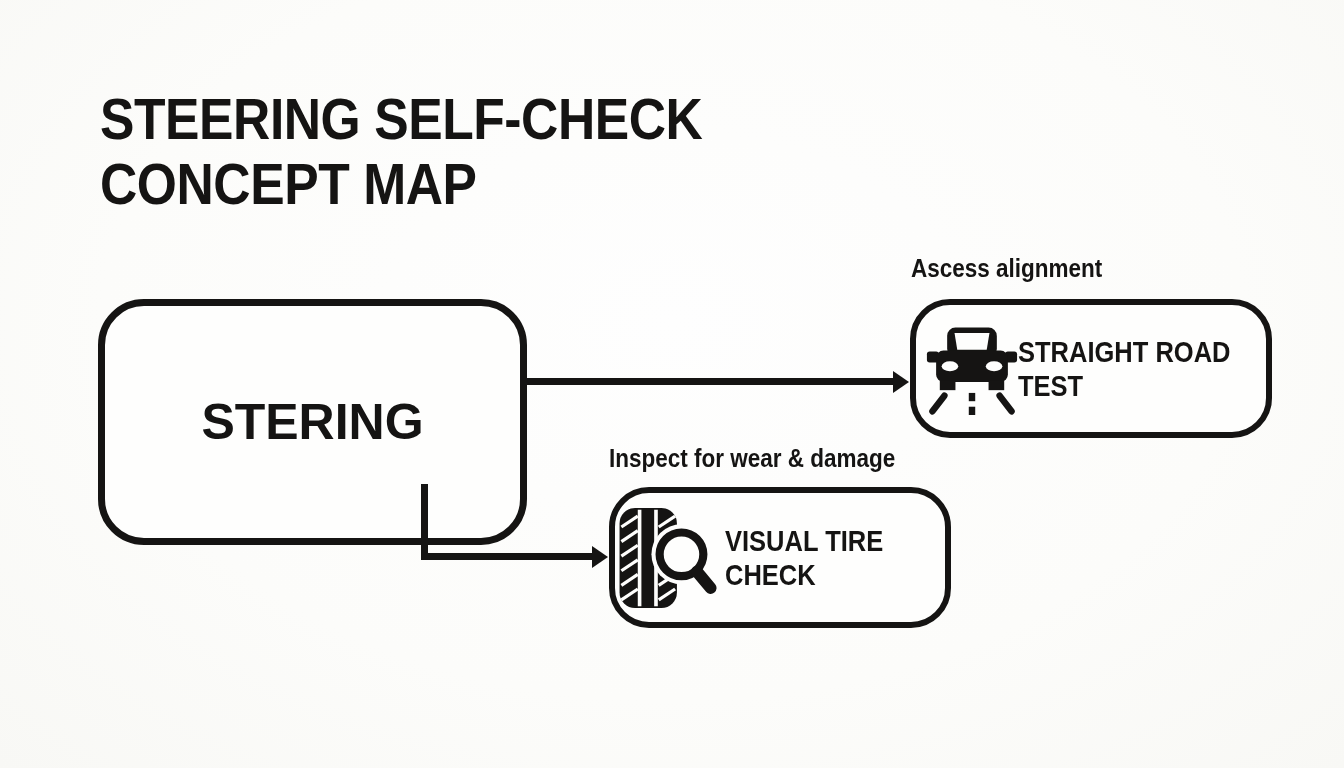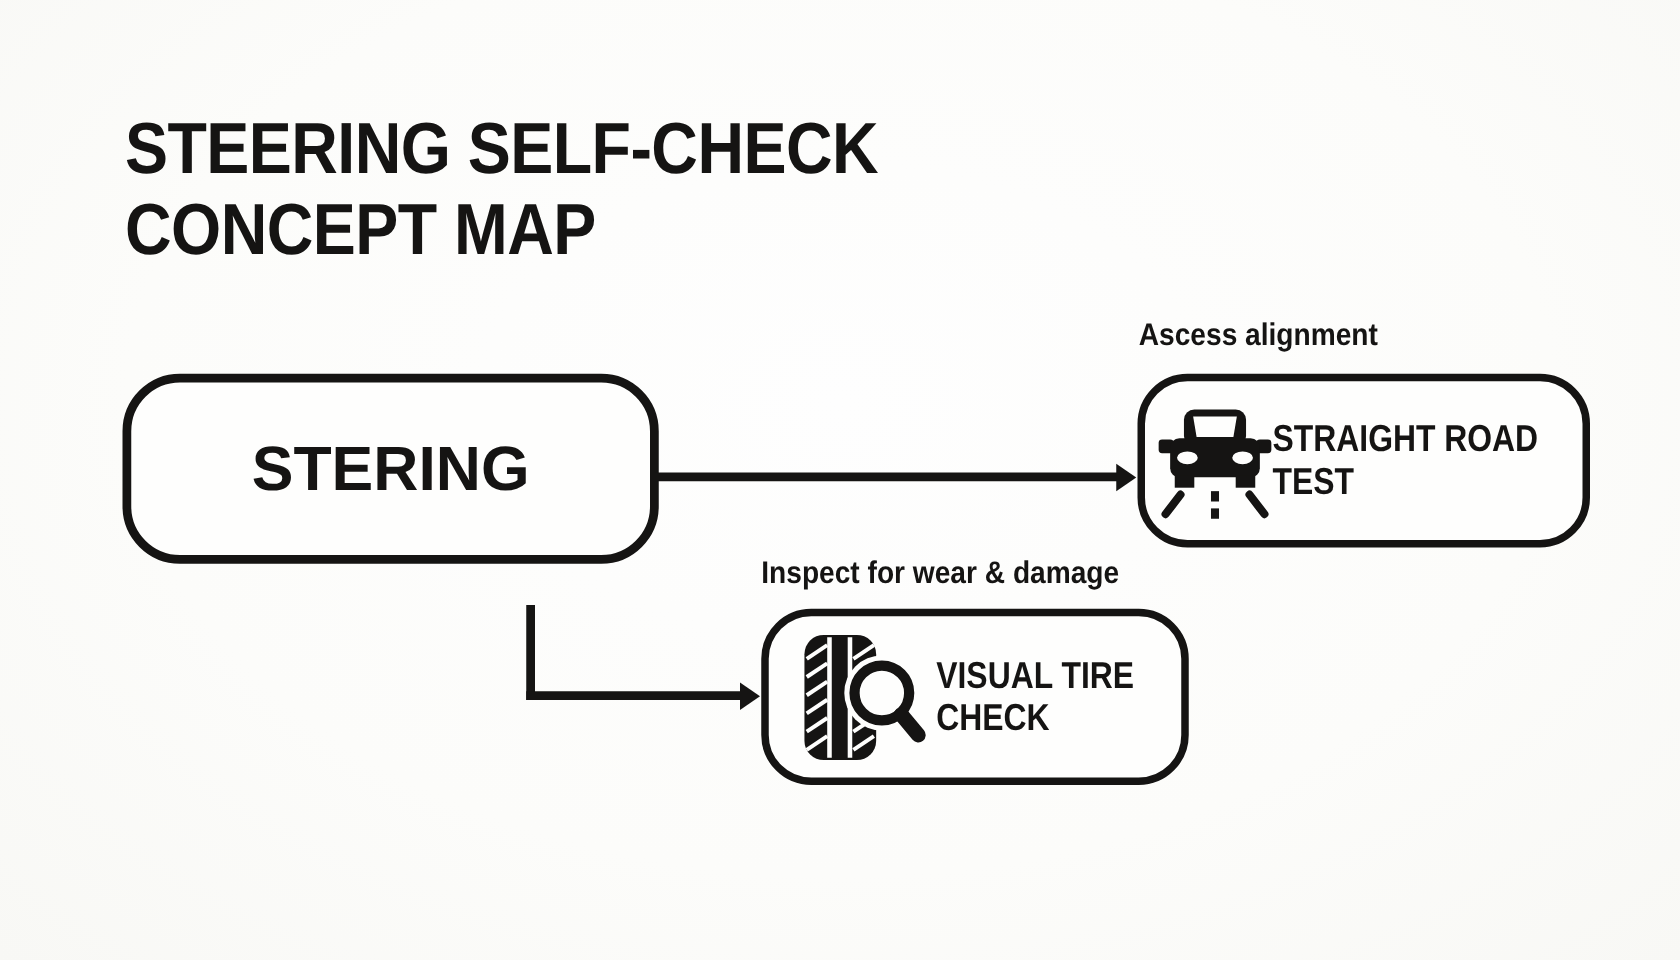--- a/index.html
+++ b/index.html
@@ -27,39 +27,39 @@
     white-space:nowrap;
   }
 
   
   .node{
     background:var(--fill);
     border:7px solid var(--ink);
     border-radius:46px;
   }
   .node-root{
-    left:98px; top:299px; width:429px; height:152px;
+    left:98px; top:299px; width:429px; height:246px;
     display:flex; align-items:center; justify-content:center;
   }
   .node-root .node-label{
     font-size:50px; line-height:59px; font-weight:bold;
     text-align:center; white-space:nowrap;
   }
 
   .node-branch{
     border-width:6px; border-radius:40px;
     display:flex; align-items:center;
   }
   .node-straight-road{
     left:910px; top:299px; width:362px; height:139px;
     padding-left:10px; 
   }
   .node-visual-tire{
     left:609px; top:487px; width:342px; height:141px;
-    padding-left:24px; gap:8px;align-items:center;
+    padding-left:0; gap:8px;align-items:center;
   }
   .branch-label{
     font-size:30px; line-height:34px; font-weight:bold;
     white-space:nowrap;
     transform:scaleX(0.85); transform-origin:left center;
   }
 
   
   .annotation{
     font-size:25px; line-height:30px; font-weight:bold;

